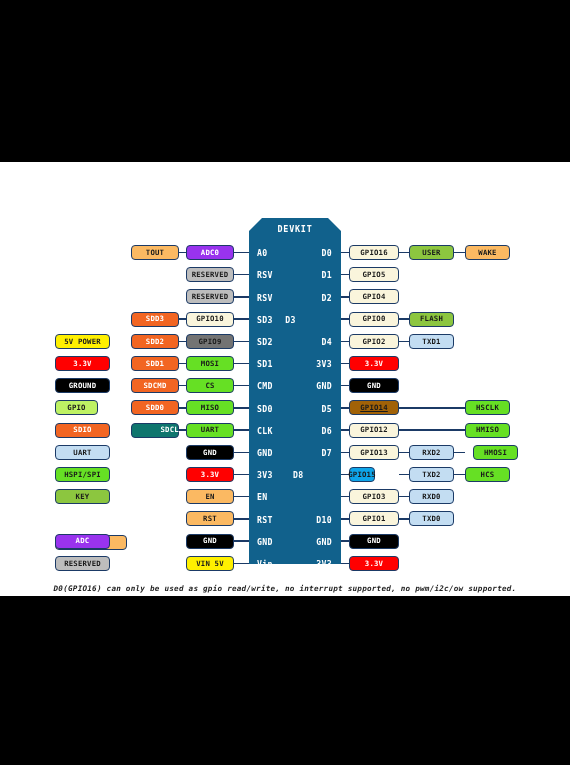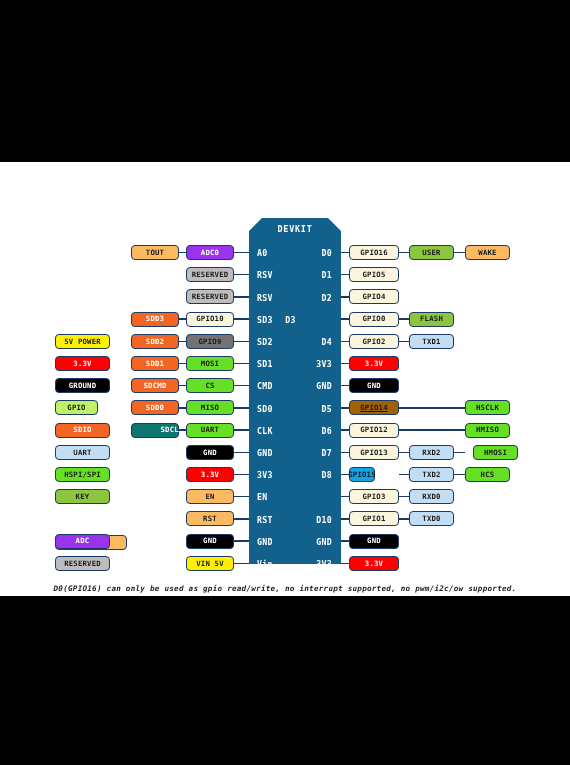--- a/index.html
+++ b/index.html
@@ -48,21 +48,21 @@
       <div class="blabel" style="left: 249px; top: 86.2px; width: 83px; text-align: right;">D0</div>
       <div class="blabel" style="left: 249px; top: 108.4px; width: 83px; text-align: right;">D1</div>
       <div class="blabel" style="left: 249px; top: 130.6px; width: 83px; text-align: right;">D2</div>
       <div class="blabel" style="left: 249px; top: 152.8px; width: 83px; text-align: center;">D3</div>
       <div class="blabel" style="left: 249px; top: 175px; width: 83px; text-align: right;">D4</div>
       <div class="blabel" style="left: 249px; top: 197.2px; width: 83px; text-align: right;">3V3</div>
       <div class="blabel" style="left: 249px; top: 219.4px; width: 83px; text-align: right;">GND</div>
       <div class="blabel" style="left: 249px; top: 241.6px; width: 83px; text-align: right;">D5</div>
       <div class="blabel" style="left: 249px; top: 263.8px; width: 83px; text-align: right;">D6</div>
       <div class="blabel" style="left: 249px; top: 286px; width: 83px; text-align: right;">D7</div>
-      <div class="blabel" style="left: 249px; top: 308.2px; width: 83px; text-align: right;">D8</div>
+      <div class="blabel" style="left: 249px; top: 308.2px; width: 83px;  padding-left: 44px;">D8</div>
       <div class="blabel" style="left: 249px; top: 330.4px; width: 83px; text-align: right; margin-left: 19px;">D9</div>
       <div class="blabel" style="left: 249px; top: 352.6px; width: 83px; text-align: right;">D10</div>
       <div class="blabel" style="left: 249px; top: 374.8px; width: 83px; text-align: right;">GND</div>
       <div class="blabel" style="left: 249px; top: 397px; width: 83px; text-align: right;">3V3</div>
       <div class="wire" style="left: 234px; top: 89.7px; width: 15px;"></div>
       <div class="wire" style="left: 341px; top: 89.7px; width: 8px;"></div>
       <div class="wire" style="left: 234px; top: 111.9px; width: 15px;"></div>
       <div class="wire" style="left: 341px; top: 111.9px; width: 8px;"></div>
       <div class="wire" style="left: 234px; top: 134.1px; width: 15px;"></div>
       <div class="wire" style="left: 341px; top: 134.1px; width: 8px;"></div>

